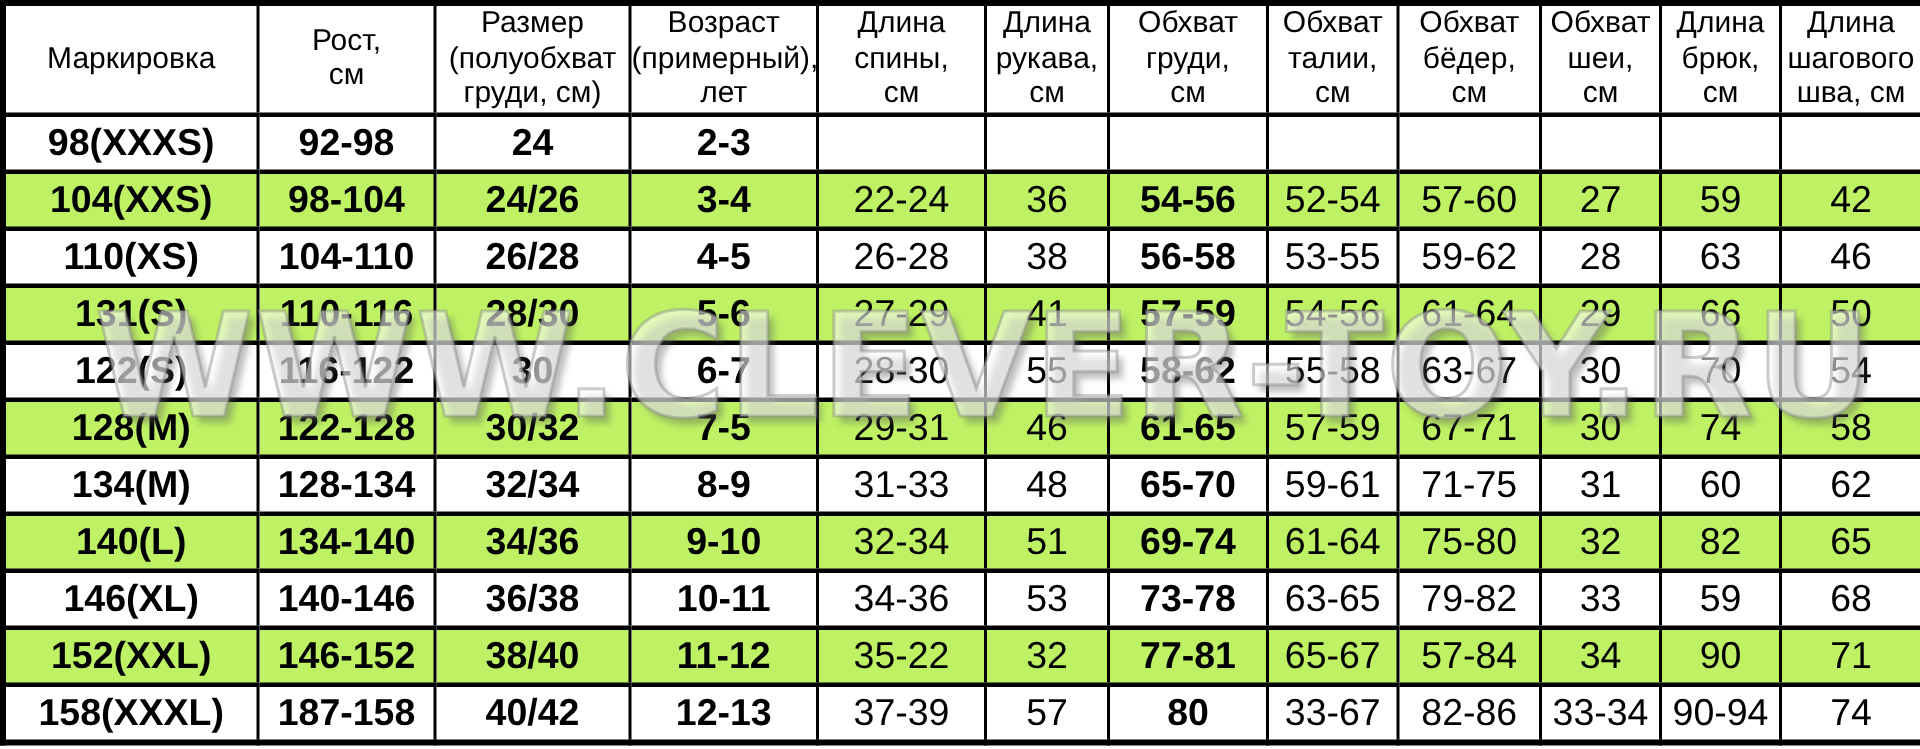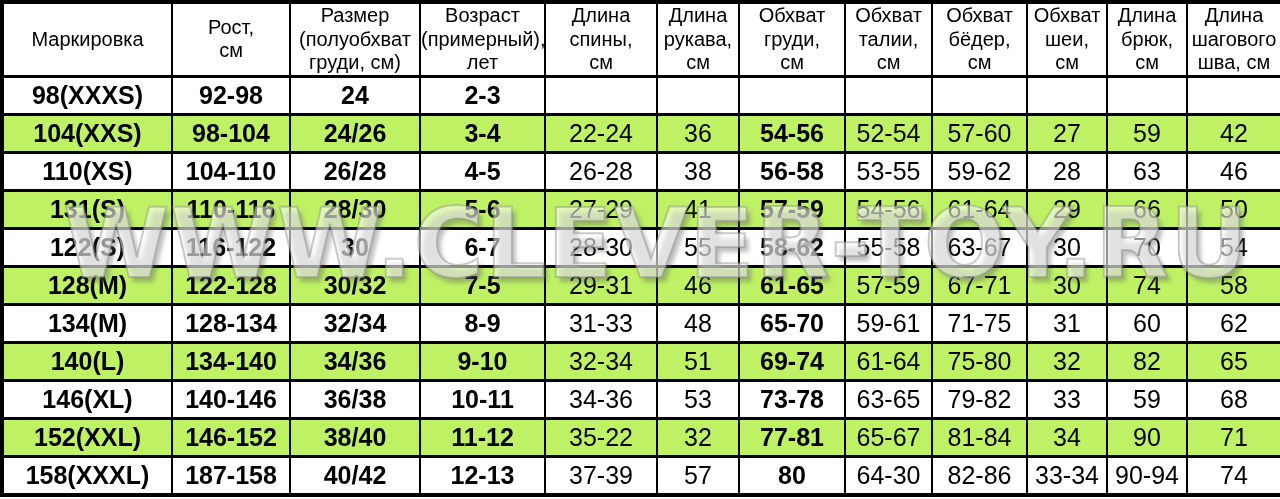--- a/index.html
+++ b/index.html
@@ -256,34 +256,34 @@
         </tr>
         <tr class="stripe">
           <td class="bold">152(XXL)</td>
           <td class="bold">146-152</td>
           <td class="bold">38/40</td>
           <td class="bold">11-12</td>
           <td>35-22</td>
           <td>32</td>
           <td class="bold">77-81</td>
           <td>65-67</td>
-          <td>81-84</td>
+          <td>57-84</td>
           <td>34</td>
           <td>90</td>
           <td>71</td>
         </tr>
         <tr>
           <td class="bold">158(XXXL)</td>
           <td class="bold">187-158</td>
           <td class="bold">40/42</td>
           <td class="bold">12-13</td>
           <td>37-39</td>
           <td>57</td>
           <td class="bold">80</td>
-          <td>64-30</td>
+          <td>33-67</td>
           <td>82-86</td>
           <td>33-34</td>
           <td>90-94</td>
           <td>74</td>
         </tr>
       </tbody>
   </table>
 
   <div class="watermark">WWW.CLEVER-TOY.RU</div>
 </div>

